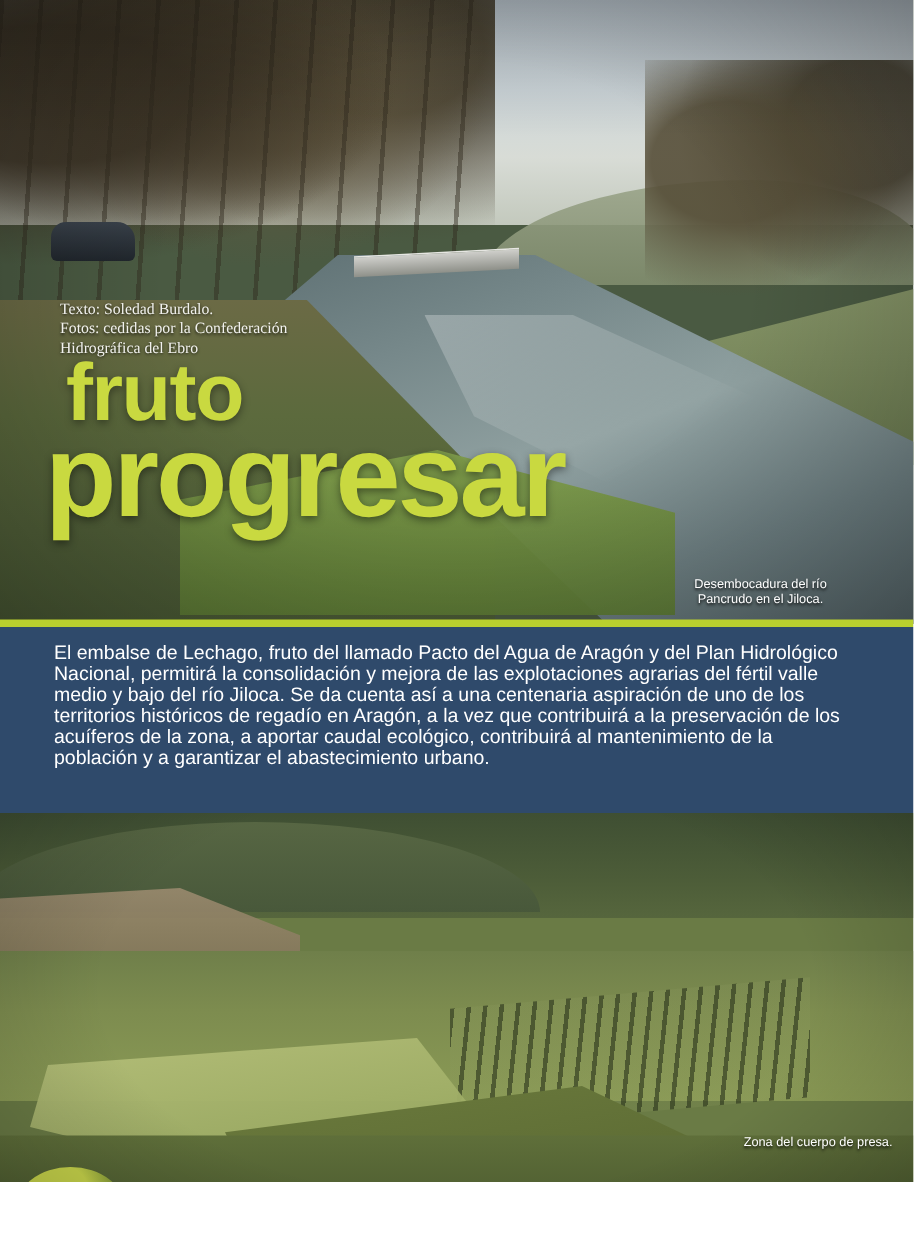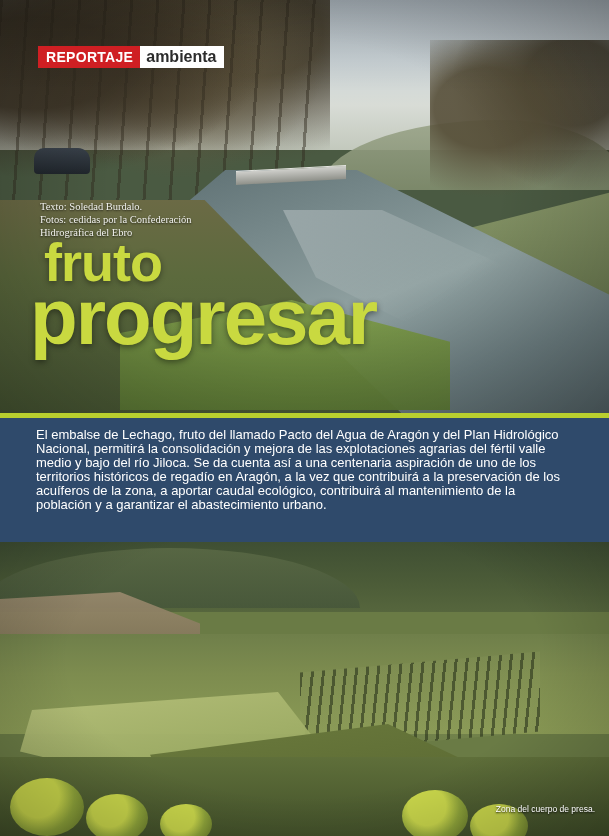--- a/index.html
+++ b/index.html
@@ -210,21 +210,21 @@
     color: #ffffff;
     font-size: 13px;
     line-height: 14px;
     text-align: left;
     z-index: 9;
   }
 
   
   .bottom-photo {
     position: absolute; left: 0; top: 542px;
-    width: 609px; height: 294px;
+    width: 609px; height: 246px;
     overflow: hidden;
     background: #6a7b45;
   }
   .bp-hills-far {
     position: absolute; left: 0; top: 0; width: 609px; height: 70px;
     background: linear-gradient(180deg, #3f4f33 0%, #4c5c38 60%, #56663d 100%);
   }
   .bp-hills-far2 {
     position: absolute; left: -20px; top: 6px; width: 380px; height: 60px;
     background: linear-gradient(180deg, #5b6a46, #46563a);
@@ -298,37 +298,35 @@
     <div class="tp-trunks"></div>
     <div class="tp-river"></div>
     <div class="tp-river-shine"></div>
     <div class="tp-bank-left"></div>
     <div class="tp-grass-strip"></div>
     <div class="tp-bridge"></div>
     <div class="tp-car"></div>
     <div class="tp-vignette"></div>
   </div>
 
-  <div class="kicker">
-    <span class="kicker-red">REPORTAJE</span>
-    <span class="kicker-white">ambienta</span>
-  </div>
 
 
   <div class="credits" style="white-space: pre-line;">Texto: Soledad Burdalo.
 Fotos: cedidas por la Confederación
 Hidrográfica del Ebro</div>
 
   <div class="headline">
     <div class="hl-row1">
       <span class="hl-para">fruto</span>
     </div>
     <div class="hl-progresar">progresar</div>
   </div>
 
+  <div class="photo-caption-1" style="white-space: pre-line;">Desembocadura del río
+Pancrudo en el Jiloca.</div>
 
   <div class="green-rule"></div>
   <div class="lead-block"></div>
   <div class="lead-text">El embalse de Lechago, fruto del llamado Pacto del Agua de Aragón y del Plan Hidrológico Nacional, permitirá la consolidación y mejora de las explotaciones agrarias del fértil valle medio y bajo del río Jiloca. Se da cuenta así a una centenaria aspiración de uno de los territorios históricos de regadío en Aragón, a la vez que contribuirá a la preservación de los acuíferos de la zona, a aportar caudal ecológico, contribuirá al mantenimiento de la población y a garantizar el abastecimiento urbano.</div>
 
   <div class="bottom-photo">
     <div class="bp-hills-far"></div>
     <div class="bp-hills-far2"></div>
     <div class="bp-cliff"></div>
     <div class="bp-mid"></div>

